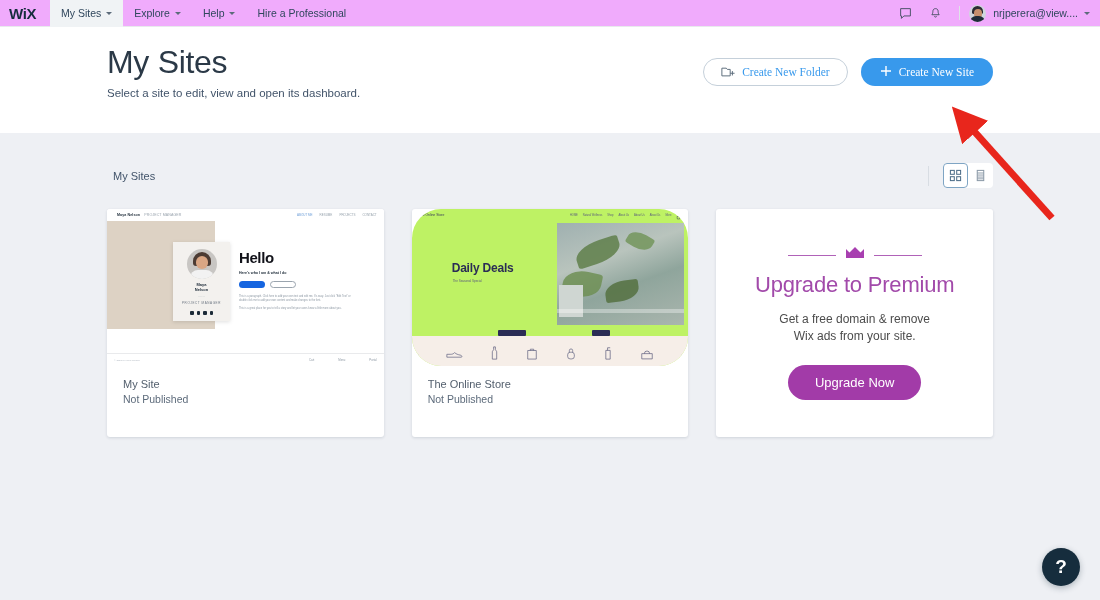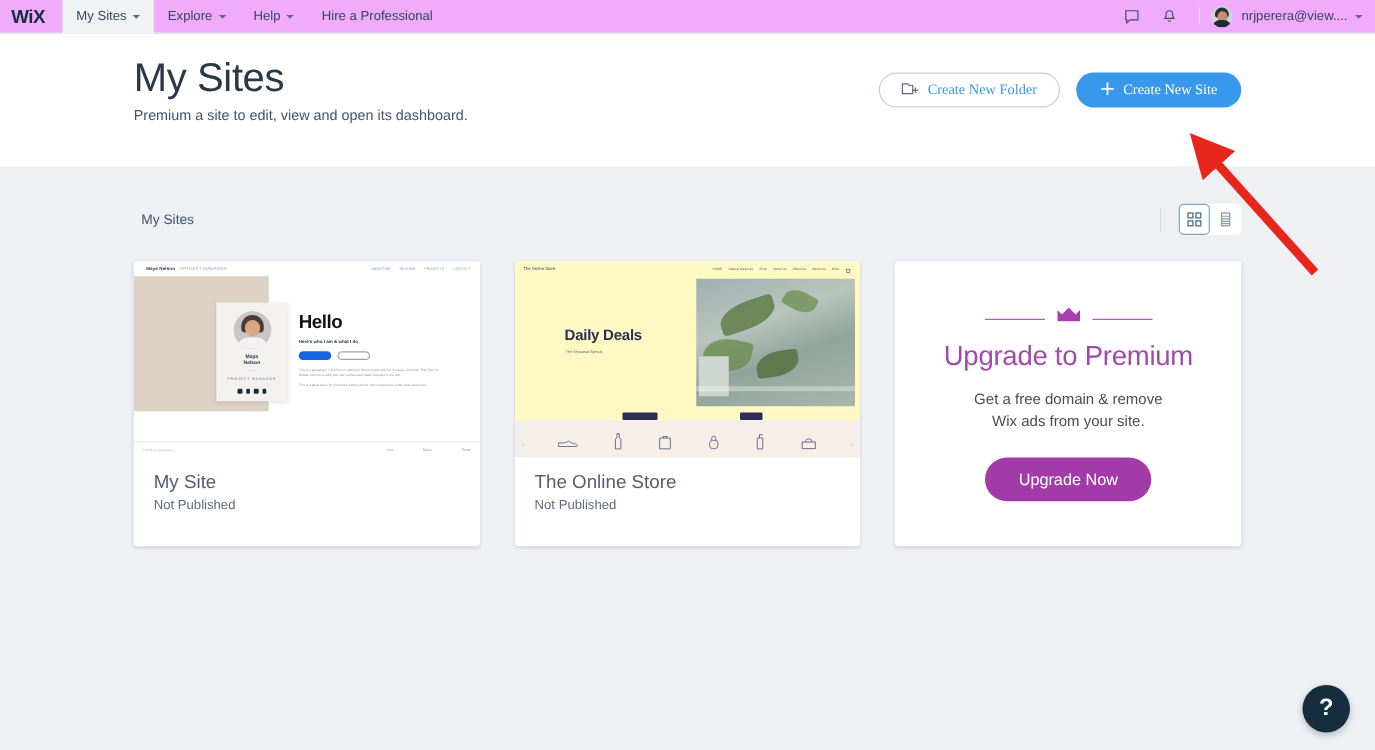--- a/index.html
+++ b/index.html
@@ -83,21 +83,21 @@
   .view-btn.active { border-color: #7fa5c4; }
 
   
   .cards { width: 886px; margin: 0 auto; padding-top: 21px; display: flex; gap: 28px; }
   .card {
     width: 277px; background: #fff; border-radius: 3px;
     box-shadow: 0 1px 3px rgba(22,45,61,.14); overflow: hidden; cursor: pointer;
   }
   .thumb { height: 157px; position: relative; overflow: hidden; }
   .card-foot { padding: 12px 16px 17px 16px; }
-  .card-title { font-size: 15px; color: #54606e; line-height: 1.1; }
+  .card-title { font-size: 11px; color: #54606e; line-height: 1.1; }
   .card-status { font-size: 10.5px; color: #5d6b7b; margin-top: 3px; }
 
   
   .t1 { background: #fff; }
   .t1 .tnav { height: 12px; display: flex; align-items: center; padding: 0 7px; }
   .t1 .tlogo { font-size: 3.6px; font-weight: bold; color: #1d2b38; letter-spacing: .1px; }
   .t1 .tlogo span { font-weight: normal; color: #9aa4ae; margin-left: 3px; }
   .t1 .tlinks { margin-left: auto; display: flex; gap: 7px; }
   .t1 .tlinks i { font-style: normal; font-size: 3px; color: #97a3ad; }
   .t1 .tlinks i:first-child { color: #6f9fd8; }
@@ -122,21 +122,21 @@
   .t1 .mb { width: 26px; height: 7px; border-radius: 4px; background: #1565e0; }
   .t1 .mb.o { background: #fff; border: .5px solid #9aa4ae; }
   .t1 .para { margin-top: 7px; }
   .t1 .para p { font-size: 2.6px; color: #8d98a3; line-height: 1.6; margin-bottom: 4px; }
   .t1 .foot { position: absolute; left: 0; bottom: 0; width: 100%; height: 13px; border-top: .5px solid #e9eaec; display: flex; align-items: center; padding: 0 7px; }
   .t1 .foot small { font-size: 2.4px; color: #b0b8c0; }
   .t1 .foot .fl { margin-left: auto; display: flex; gap: 24px; }
   .t1 .foot .fl i { font-style: normal; font-size: 2.8px; color: #8d98a3; }
 
   
-  .t2 { background: #fef9c3; }
+  .t2 { background: #bef264; border-radius: 29px; }
   .t2 .tnav { height: 12px; display: flex; align-items: center; padding: 0 7px; }
   .t2 .tlogo { font-size: 3.4px; color: #3a3b5c; }
   .t2 .tlinks { margin-left: auto; display: flex; gap: 5px; align-items: center; }
   .t2 .tlinks i { font-style: normal; font-size: 2.6px; color: #5b5d7d; }
   .t2 .photo {
     position: absolute; right: 4px; top: 14px; width: 127px; height: 102px;
     background: linear-gradient(160deg,#9fb0b0 0%,#b9c4bd 35%,#8fa59c 60%,#aab6ae 100%);
     overflow: hidden;
   }
   .t2 .photo .leaf { position: absolute; background: #5f7f4a; border-radius: 60% 10% 60% 10%; opacity: .85; }
@@ -218,21 +218,21 @@
       </div>
       <div class="email">nrjperera@view....</div>
       <span class="caret email-caret"></span>
     </div>
   </div>
 
   <div class="hero">
     <div class="hero-inner">
       <div>
         <h1>My Sites</h1>
-        <div class="subtitle">Premium a site to edit, view and open its dashboard.</div>
+        <div class="subtitle">Select a site to edit, view and open its dashboard.</div>
       </div>
       <div class="hero-actions">
         <div class="btn btn-outline">
           <span>
             <svg width="14" height="13" viewBox="0 0 16 14">
                 <path d="M1 3.2V12h9.5V4.6H7.2L6 3.2z" fill="none" stroke="#5b6b7b" stroke-width="1.1"></path>
                 <path d="M13 6.5v5M10.5 9h5" stroke="#5b6b7b" stroke-width="1.1"></path>
               </svg>
           </span>
           <span>Create New Folder</span>

